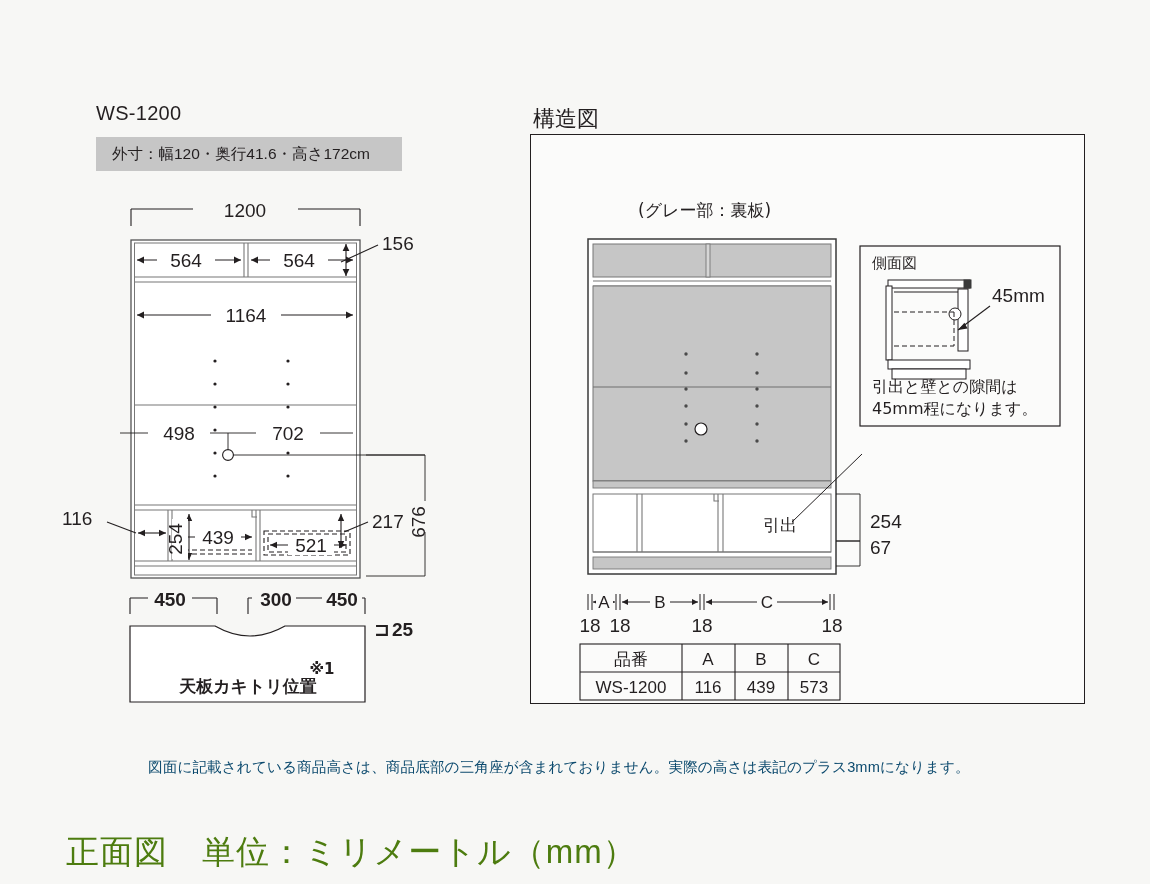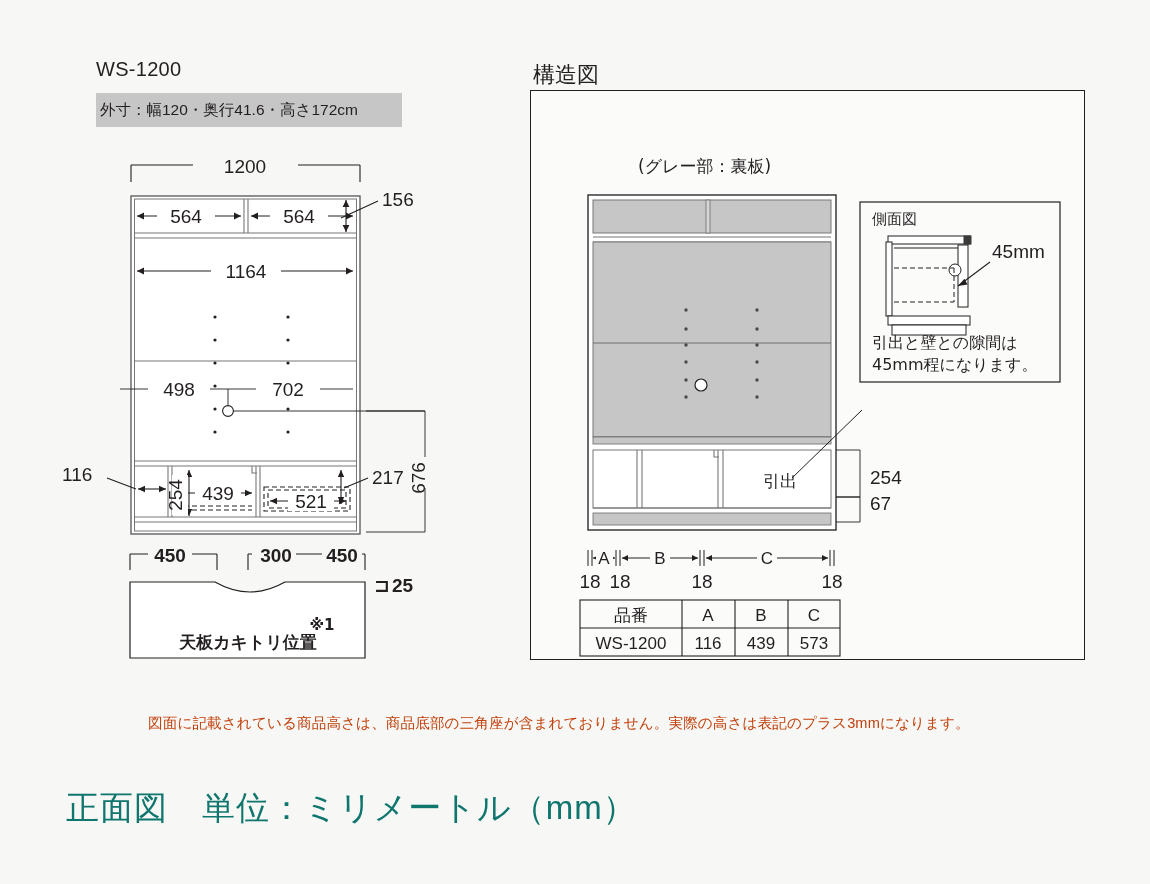--- a/index.html
+++ b/index.html
@@ -1,28 +1,28 @@
 <!DOCTYPE html>
 <html><head>
 <meta charset="utf-8">
 <style>
   html,body{margin:0;padding:0;background:#f7f7f5;}
   body{width:1150px;height:884px;overflow:hidden;
        font-family:"Liberation Sans","DejaVu Sans",sans-serif;color:#231f20;}
   .page{position:relative;width:1150px;height:884px;}
-  .abs{position:absolute;}
+  .abs{position:absolute;margin-top:44px;}
   #model-label{left:96px;top:58px;font-size:20px;letter-spacing:.3px;}
   #spec-chip{left:96px;top:93px;width:306px;height:34px;background:#c6c6c6;
-             display:flex;align-items:center;padding-left:4px;box-sizing:border-box;
+             display:flex;align-items:center;padding-left:16px;box-sizing:border-box;
              font-size:15.5px;}
   #struct-label{left:533px;top:60px;font-size:22px;}
   #struct-frame{left:530px;top:90px;width:555px;height:570px;
                 border:1.6px solid #231f20;background:#fbfbfa;box-sizing:border-box;}
-  #note-caption{left:148px;top:714px;font-size:14.6px;letter-spacing:.1px;color:#c2410c;}
-  #main-title{left:66px;top:786px;font-size:33px;letter-spacing:1px;color:#0f766e;}
+  #note-caption{left:148px;top:714px;font-size:14.6px;letter-spacing:.1px;color:#0c4a6e;}
+  #main-title{left:66px;top:786px;font-size:33px;letter-spacing:1px;color:#4d7c0f;}
   svg{display:block;overflow:visible;}
   text{font-family:"Liberation Sans","DejaVu Sans",sans-serif;fill:#231f20;}
   .dimtxt{font-size:19px;}
   .dimtxt-s{font-size:17px;}
   .jp{font-family:"DejaVu Sans","Liberation Sans",sans-serif;}
 </style>
 </head>
 <body>
 
 <div class="page">

